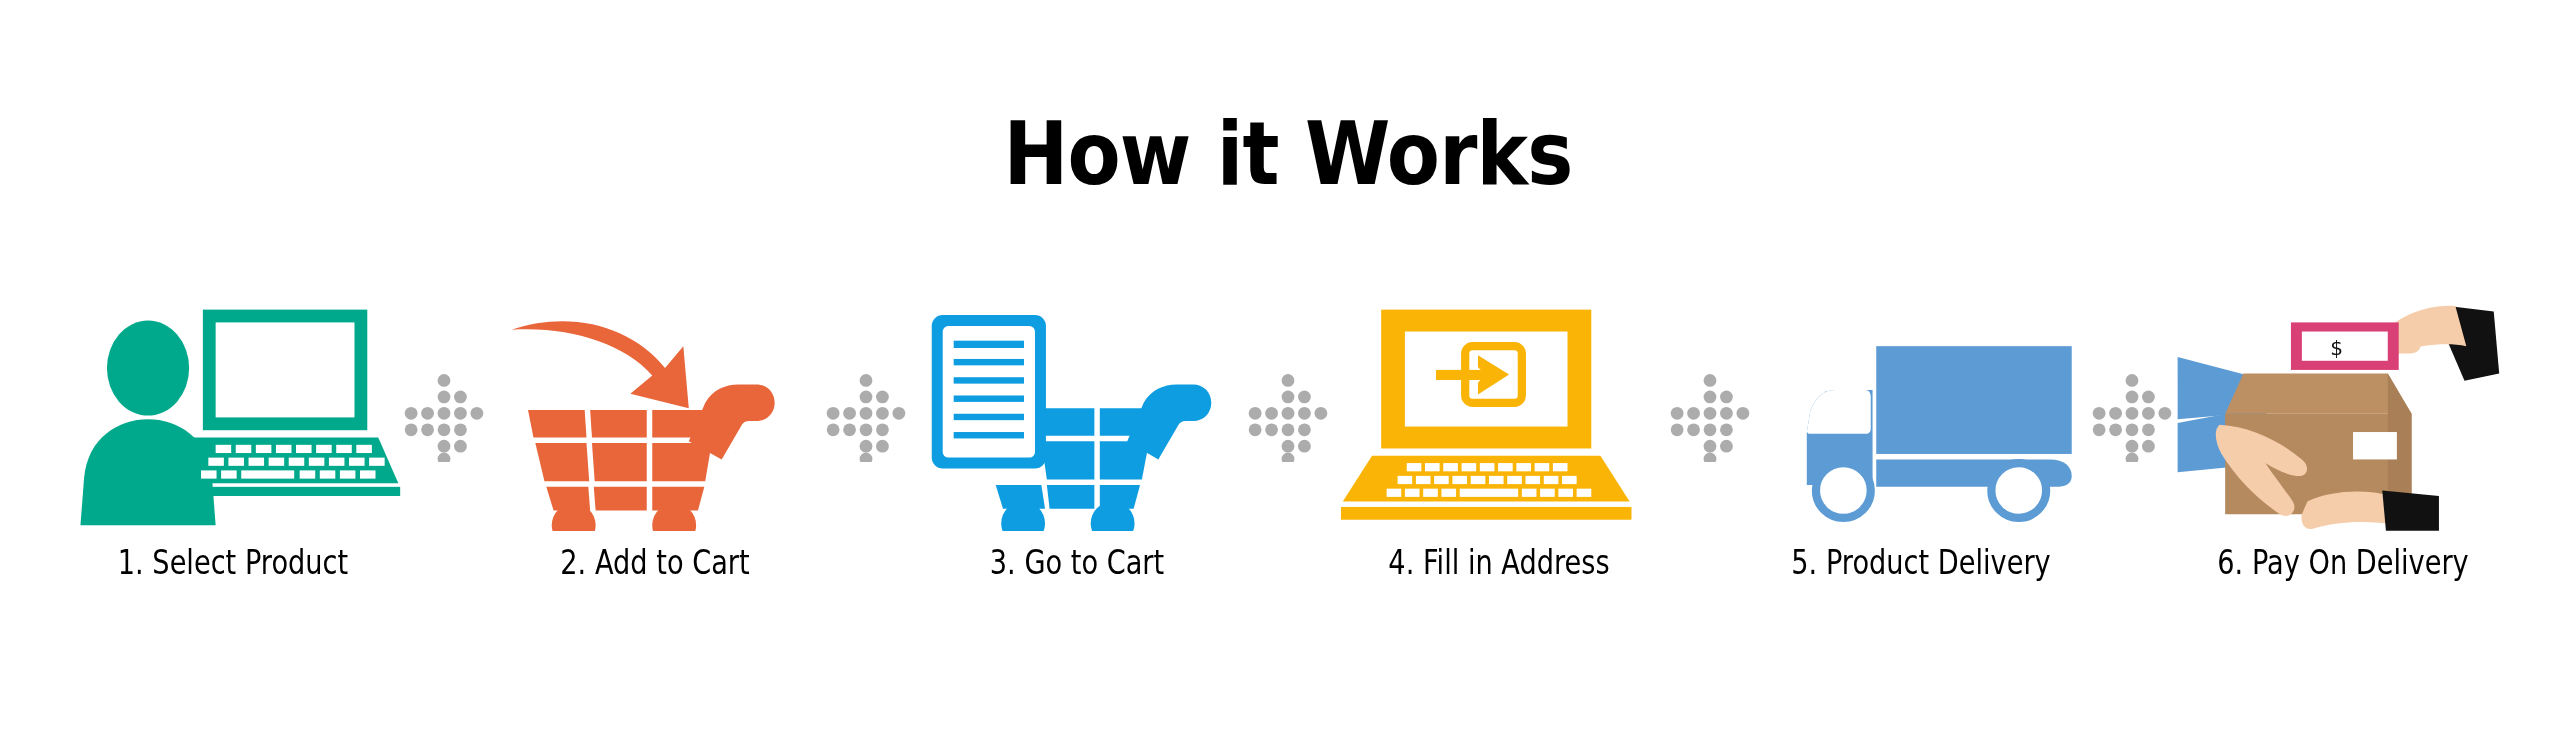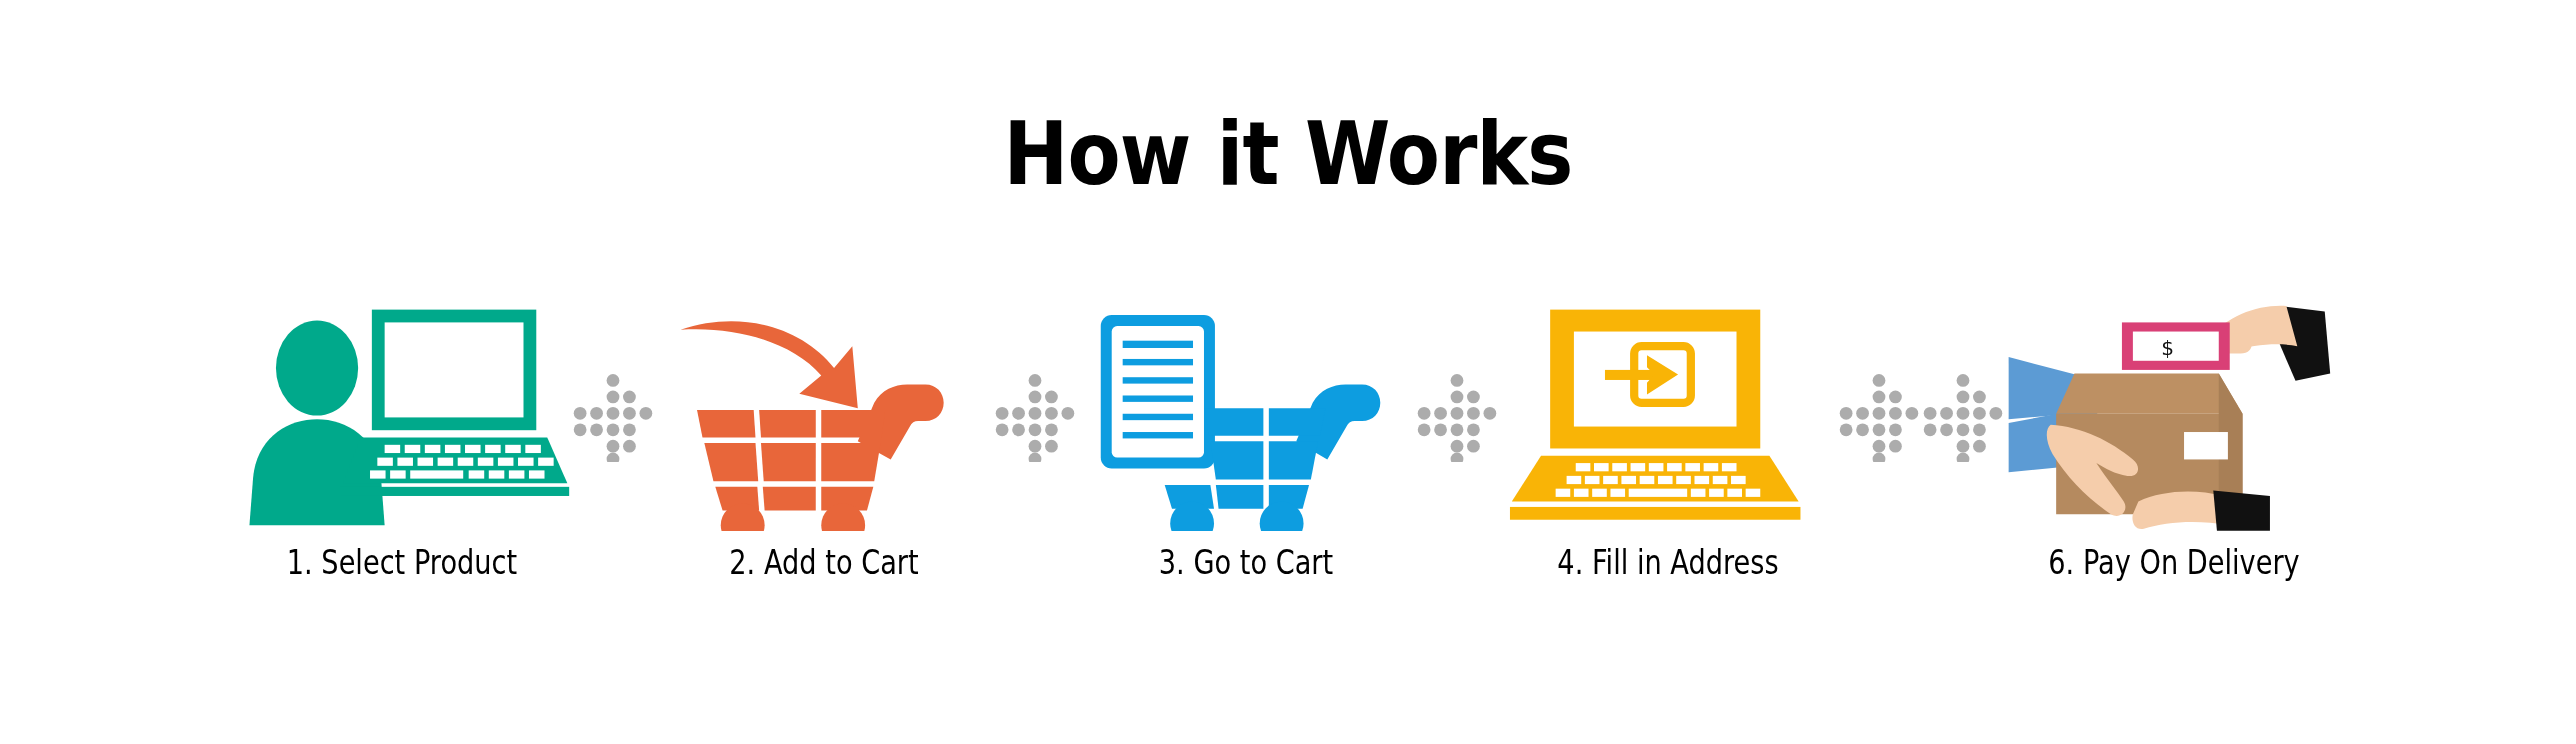--- a/index.html
+++ b/index.html
@@ -356,20 +356,37 @@
             <circle cx="28" cy="63" r="7"></circle>
           <circle cx="46" cy="63" r="7"></circle>
             <circle cx="64" cy="63" r="7"></circle>
           <circle cx="46" cy="81" r="7"></circle>
             <circle cx="64" cy="81" r="7"></circle>
           <circle cx="46" cy="95" r="7"></circle>
         </g>
       </svg>
     </div>
 
+    <div class="step">
+      <div class="icon-area">
+        <svg width="338" height="229" viewBox="0 0 370 250">
+
+          <rect x="136" y="48" width="214" height="118" fill="#5c9bd4"></rect>
+
+          <path d="M136 172 L326 172 C 342 172 350 180 350 190 C 350 198 344 202 332 202 L136 202 Z" fill="#5c9bd4"></path>
+
+          <path d="M60 142 L60 200 L132 200 L132 96 L92 96 C 78 96 70 104 64 118 Z" fill="#5c9bd4"></path>
+          <path d="M60 142 L64 118 C 70 104 78 96 92 96 L124 96 C 128 96 130 99 130 104 L130 138 C 130 142 128 144 124 144 L62 144 Z" fill="#ffffff"></path>
+
+          <circle cx="100" cy="206" r="30" fill="#ffffff" stroke="#5c9bd4" stroke-width="9"></circle>
+          <circle cx="292" cy="206" r="30" fill="#ffffff" stroke="#5c9bd4" stroke-width="9"></circle>
+        </svg>
+      </div>
+      <div class="step-label">5. Product Delivery</div>
+    </div>
 
     <div class="sep">
       <svg width="84" height="90" viewBox="0 0 92 98">
         <g fill="#acacac">
           <circle cx="46" cy="9" r="7"></circle>
           <circle cx="46" cy="27" r="7"></circle>
             <circle cx="64" cy="27" r="7"></circle>
           <circle cx="10" cy="45" r="7"></circle>
             <circle cx="28" cy="45" r="7"></circle>
           <circle cx="46" cy="45" r="7"></circle>

